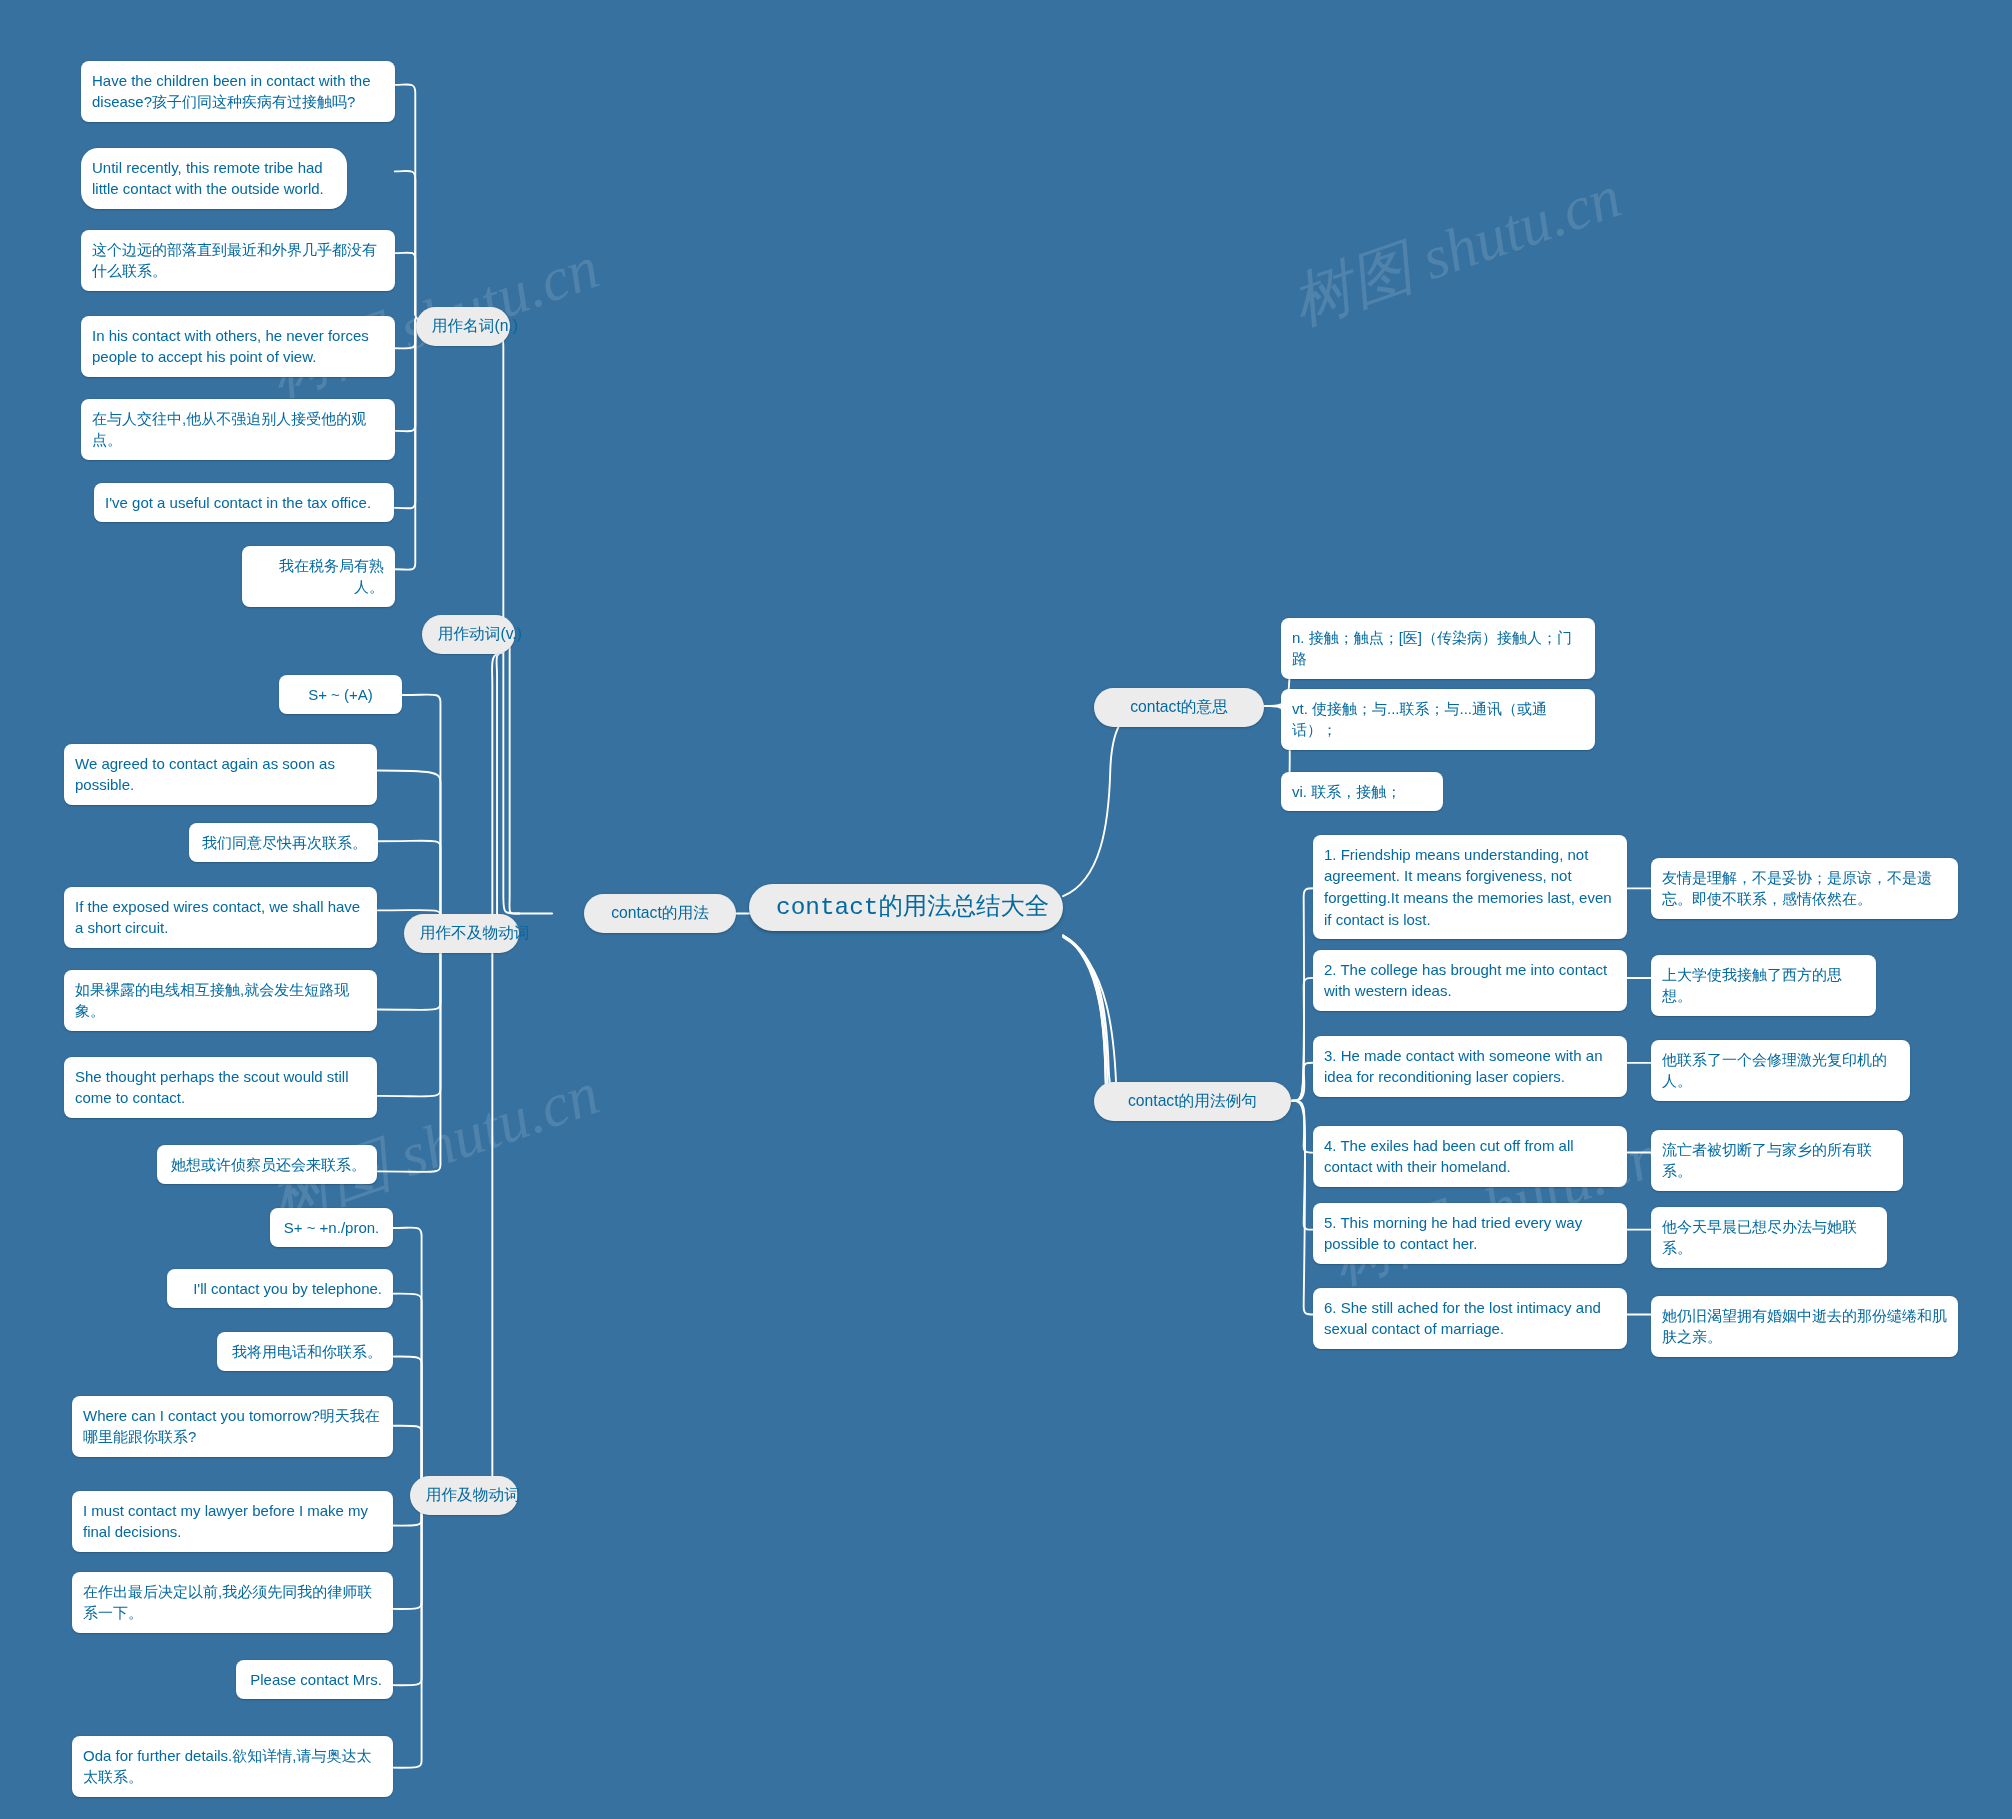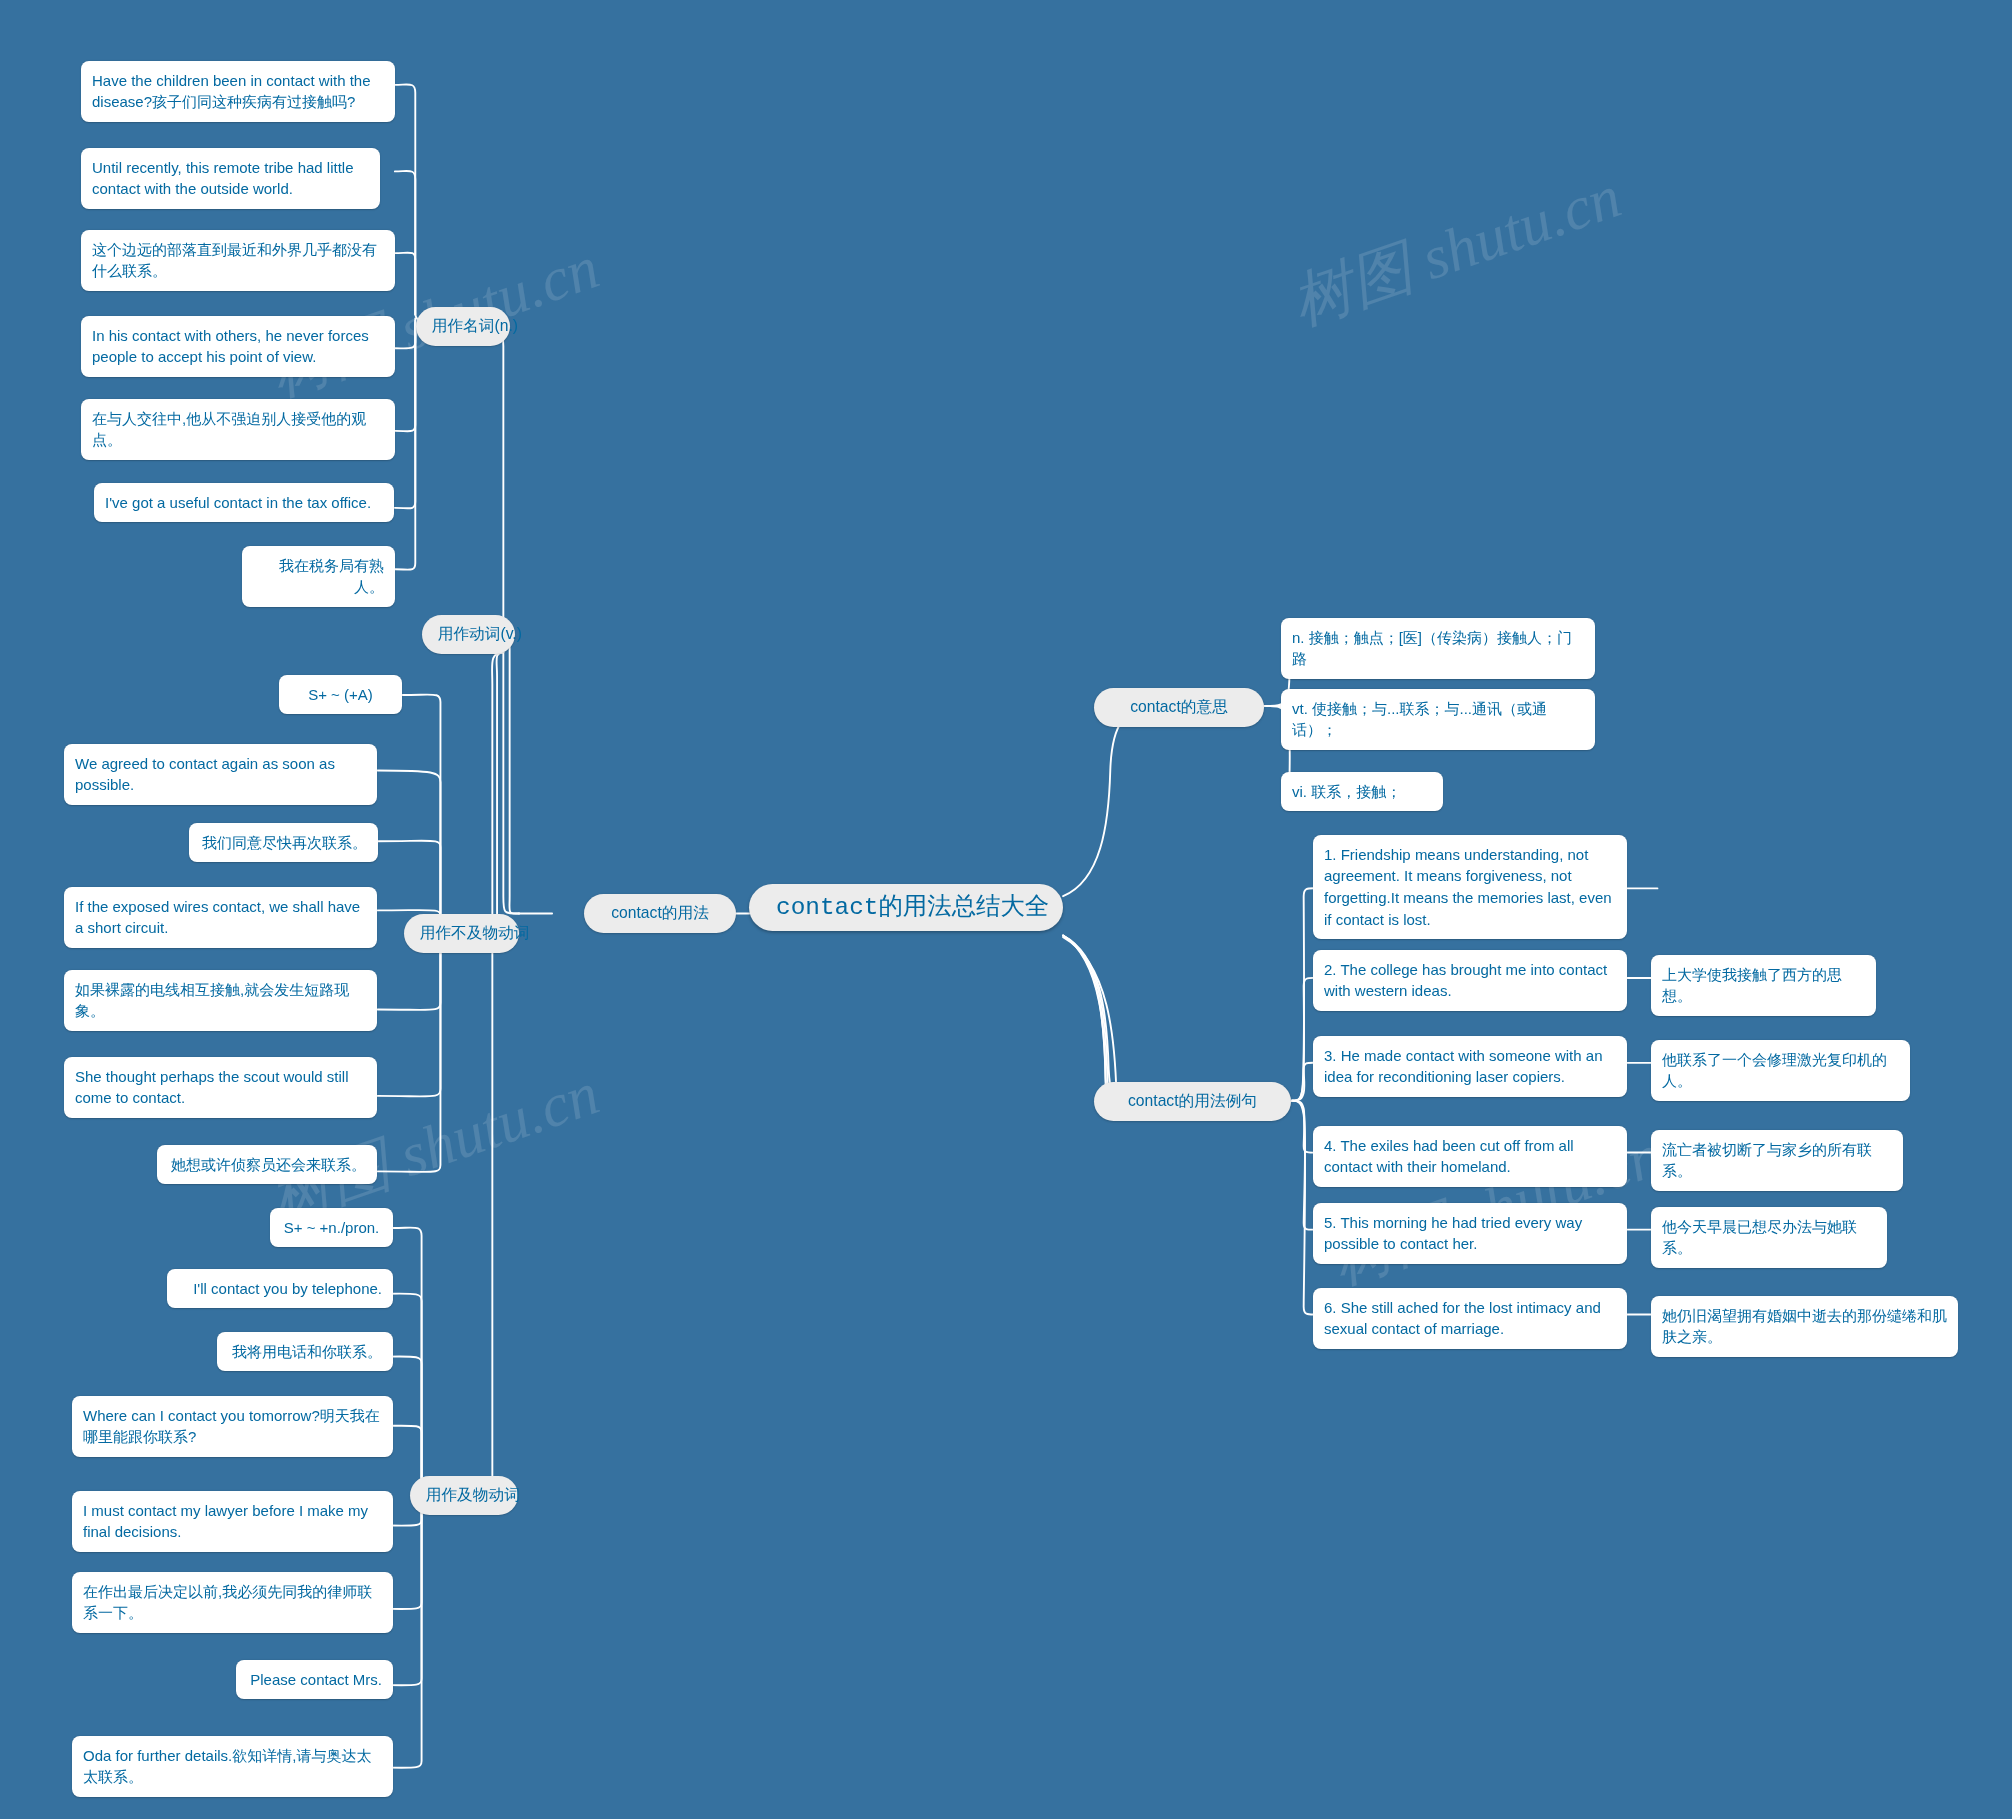--- a/index.html
+++ b/index.html
@@ -167,21 +167,21 @@
 
   <div class="node sub" style="left:416px; top:307px; width:94px;">用作名词(n.)</div>
   <div class="node sub" style="left:422px; top:615px; width:93px;">用作动词(v.)</div>
   <div class="node sub" style="left:404px; top:914px; width:115px;">用作不及物动词</div>
   <div class="node sub" style="left:410px; top:1476px; width:108px;">用作及物动词</div>
 
   <div class="node leaf calign" style="left:279px; top:675px; width:123px; border-radius:7.9px;">S+ ~ (+A)</div>
   <div class="node leaf calign" style="left:270px; top:1208px; width:123px; border-radius:7.9px;">S+ ~ +n./pron.</div>
 
   <div class="node leaf" style="left:81px; top:61px; width:314px;">Have the children been in contact with the disease?孩子们同这种疾病有过接触吗?</div>
-  <div class="node leaf" style="left:81px; top:148px; width:299px;">Until recently, this remote tribe had little contact with the outside world.</div>
+  <div class="node leaf" style="left:81px; top:148px; width:266px;border-radius:17px;">Until recently, this remote tribe had little contact with the outside world.</div>
   <div class="node leaf" style="left:81px; top:230px; width:314px;">这个边远的部落直到最近和外界几乎都没有什么联系。</div>
   <div class="node leaf" style="left:81px; top:316px; width:314px;">In his contact with others, he never forces people to accept his point of view.</div>
   <div class="node leaf" style="left:81px; top:399px; width:314px;">在与人交往中,他从不强迫别人接受他的观点。</div>
   <div class="node leaf" style="left:94px; top:483px; width:300px;">I've got a useful contact in the tax office.</div>
   <div class="node leaf ralign" style="left:242px; top:546px; width:153px;">我在税务局有熟人。</div>
 
   <div class="node leaf" style="left:64px; top:744px; width:313px;">We agreed to contact again as soon as possible.</div>
   <div class="node leaf ralign" style="left:189px; top:823px; width:189px;">我们同意尽快再次联系。</div>
   <div class="node leaf" style="left:64px; top:887px; width:313px;">If the exposed wires contact, we shall have a short circuit.</div>
   <div class="node leaf" style="left:64px; top:970px; width:313px;">如果裸露的电线相互接触,就会发生短路现象。</div>
@@ -204,20 +204,21 @@
 
   <div class="node branch" style="left:1094px; top:1082px; width:197px;">contact的用法例句</div>
 
   <div class="node leaf" style="left:1313px; top:835px; width:314px;">1. Friendship means understanding, not agreement. It means forgiveness, not forgetting.It means the memories last, even if contact is lost.</div>
   <div class="node leaf" style="left:1313px; top:950px; width:314px;">2. The college has brought me into contact with western ideas.</div>
   <div class="node leaf" style="left:1313px; top:1036px; width:314px;">3. He made contact with someone with an idea for reconditioning laser copiers.</div>
   <div class="node leaf" style="left:1313px; top:1126px; width:314px;">4. The exiles had been cut off from all contact with their homeland.</div>
   <div class="node leaf" style="left:1313px; top:1203px; width:314px;">5. This morning he had tried every way possible to contact her.</div>
   <div class="node leaf" style="left:1313px; top:1288px; width:314px;">6. She still ached for the lost intimacy and sexual contact of marriage.</div>
 
+  <div class="node leaf" style="left:1651px; top:858px; width:307px;">友情是理解，不是妥协；是原谅，不是遗忘。即使不联系，感情依然在。</div>
   <div class="node leaf" style="left:1651px; top:955px; width:225px;">上大学使我接触了西方的思想。</div>
   <div class="node leaf" style="left:1651px; top:1130px; width:252px;">流亡者被切断了与家乡的所有联系。</div>
   <div class="node leaf" style="left:1651px; top:1040px; width:259px;">他联系了一个会修理激光复印机的人。</div>
   <div class="node leaf" style="left:1651px; top:1207px; width:236px;">他今天早晨已想尽办法与她联系。</div>
   <div class="node leaf" style="left:1651px; top:1296px; width:307px;">她仍旧渴望拥有婚姻中逝去的那份缱绻和肌肤之亲。</div>
 
 </div>
 
 
 </body></html>

